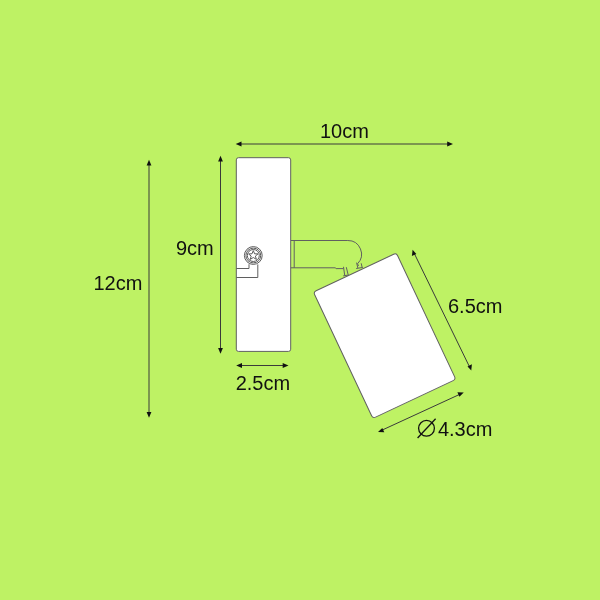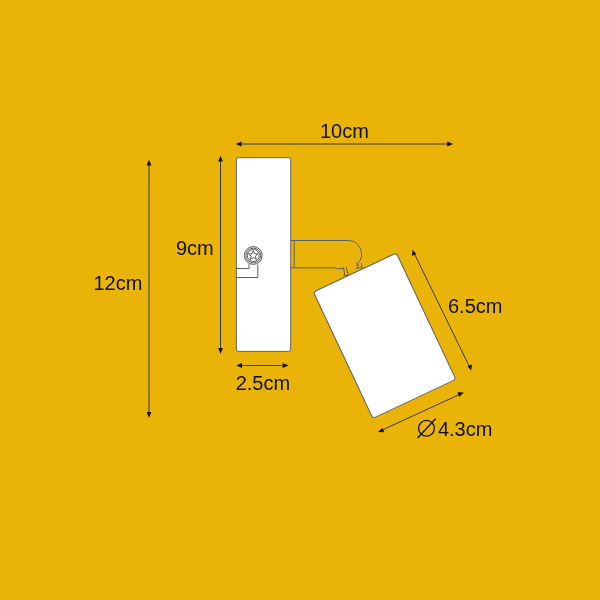--- a/index.html
+++ b/index.html
@@ -1,16 +1,16 @@
 <!DOCTYPE html>
 <html><head>
 <meta charset="utf-8">
 <style>
   html,body{margin:0;padding:0;background:#ffffff;}
-  .stage{width:600px;height:600px;position:relative;background:#eab308;overflow:hidden;}
+  .stage{width:600px;height:600px;position:relative;background:#bef264;overflow:hidden;}
   svg{position:absolute;left:0;top:0;}
   text{font-family:"Liberation Sans", sans-serif;fill:#111111;}
 </style>
 </head>
 <body>
 <div class="stage">
 <svg width="600" height="600" viewBox="0 0 600 600">
 
   <rect x="236.3" y="157.7" width="54.4" height="193.7" rx="2.2" fill="#ffffff" stroke="#606060" stroke-width="1"></rect>
 

